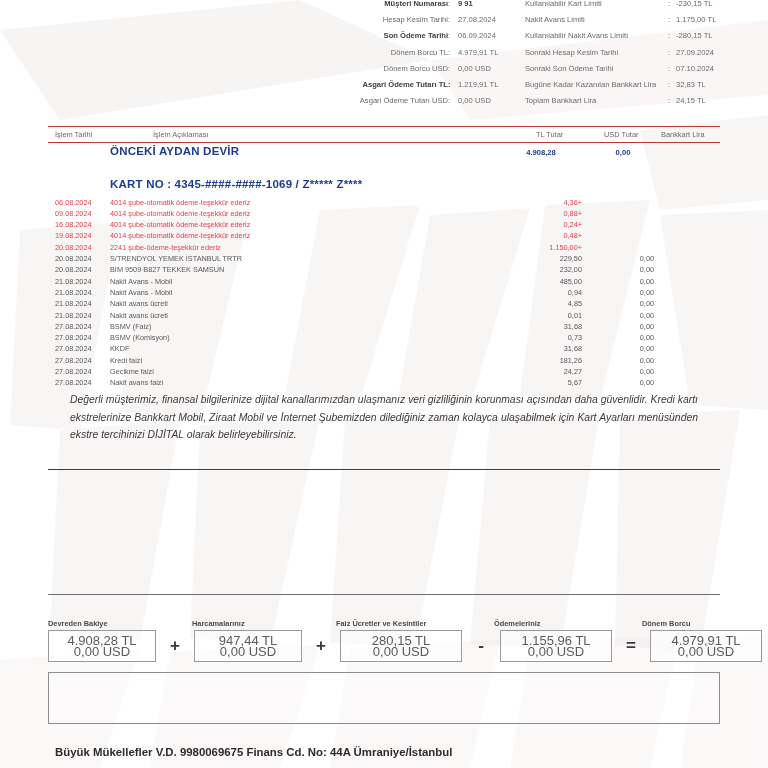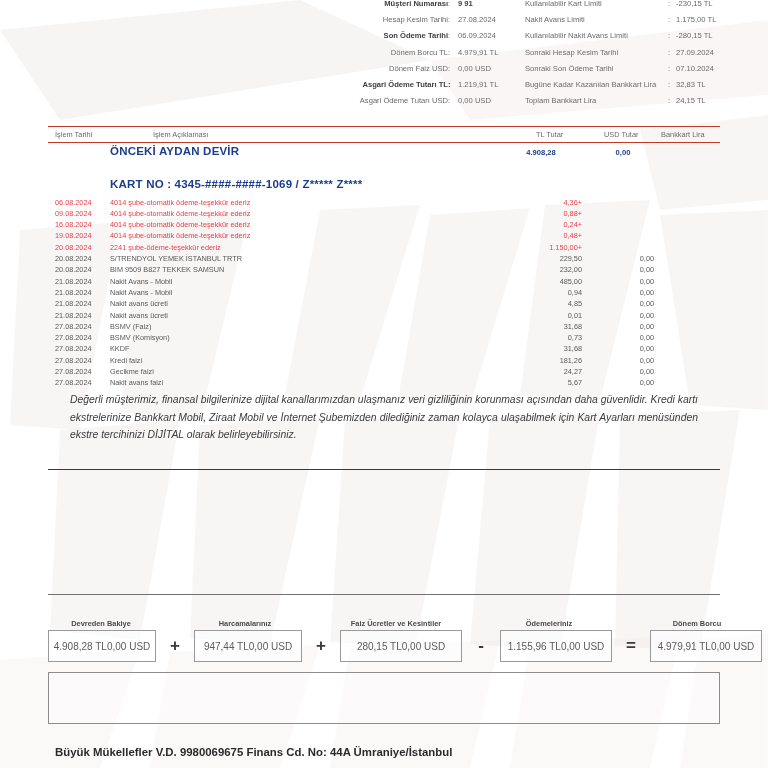--- a/index.html
+++ b/index.html
@@ -100,28 +100,28 @@
     position:absolute;left:84px;width:600px;text-align:center;
     font-size:13px;line-height:24px;font-style:italic;color:#3b3b3d;
   }
 
   
   .calc{position:absolute;left:48px;top:612px;width:672px;}
   .calc-heads{display:flex;align-items:flex-end;height:16px;}
   .calc-boxes{display:flex;align-items:center;margin-top:2px;}
   .cbox-head{
     font-size:7.4px;font-weight:bold;color:#4a4a4c;
-    text-align:center;white-space:nowrap;
+    text-align:left;white-space:nowrap;
   }
   .cbox{
     border:1px solid #9a9a9c;
     background:rgba(255,255,255,0.55);
     height:30px;
-    display:flex;flex-direction:row;justify-content:center;align-items:center;
-    font-size:10px;color:#5b5b5d;line-height:11px;
+    display:flex;flex-direction:column;justify-content:center;align-items:center;
+    font-size:13px;color:#5b5b5d;line-height:11px;
   }
   .op{
     flex:0 0 38px;text-align:center;
     font-size:17px;font-weight:bold;color:#3a3a3c;
   }
   .w1{flex:0 0 106px;}
   .w2{flex:0 0 106px;}
   .w3{flex:0 0 120px;}
   .w4{flex:0 0 110px;}
   .w5{flex:0 0 110px;}
@@ -214,21 +214,21 @@
     <div class="sumrow">
       <div class="col-l-label">Dönem Borcu TL</div>
       <div class="col-l-colon">:</div>
       <div class="col-l-val">4.979,91 TL</div>
       <div class="col-r-label">Sonraki Hesap Kesim Tarihi</div>
       <div class="col-r-colon">:</div>
       <div class="col-r-val">27.09.2024</div>
     </div>
 
     <div class="sumrow">
-      <div class="col-l-label">Dönem Faiz USD</div>
+      <div class="col-l-label">Dönem Borcu USD</div>
       <div class="col-l-colon">:</div>
       <div class="col-l-val">0,00 USD</div>
       <div class="col-r-label">Sonraki Son Ödeme Tarihi</div>
       <div class="col-r-colon">:</div>
       <div class="col-r-val">07.10.2024</div>
     </div>
 
     <div class="sumrow">
       <div class="col-l-label bold">Asgari Ödeme Tutarı TL</div>
       <div class="col-l-colon bold">:</div>

